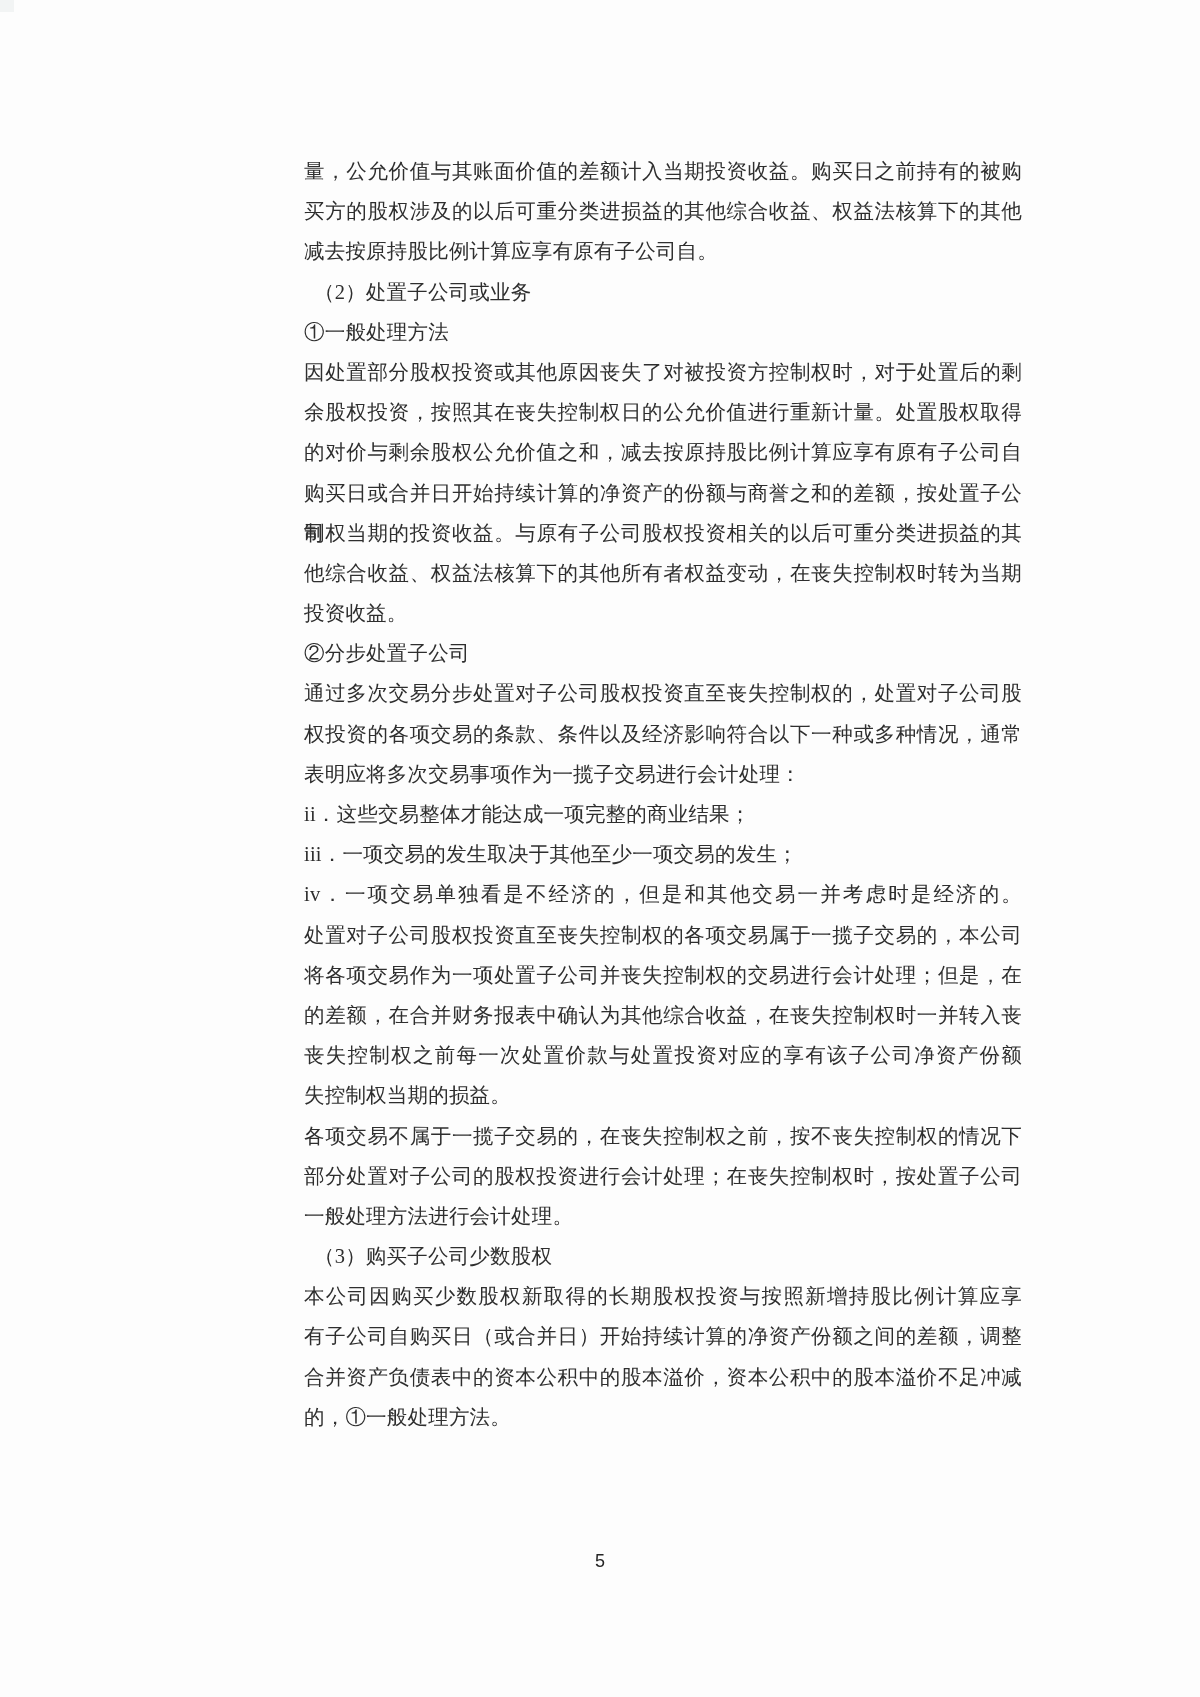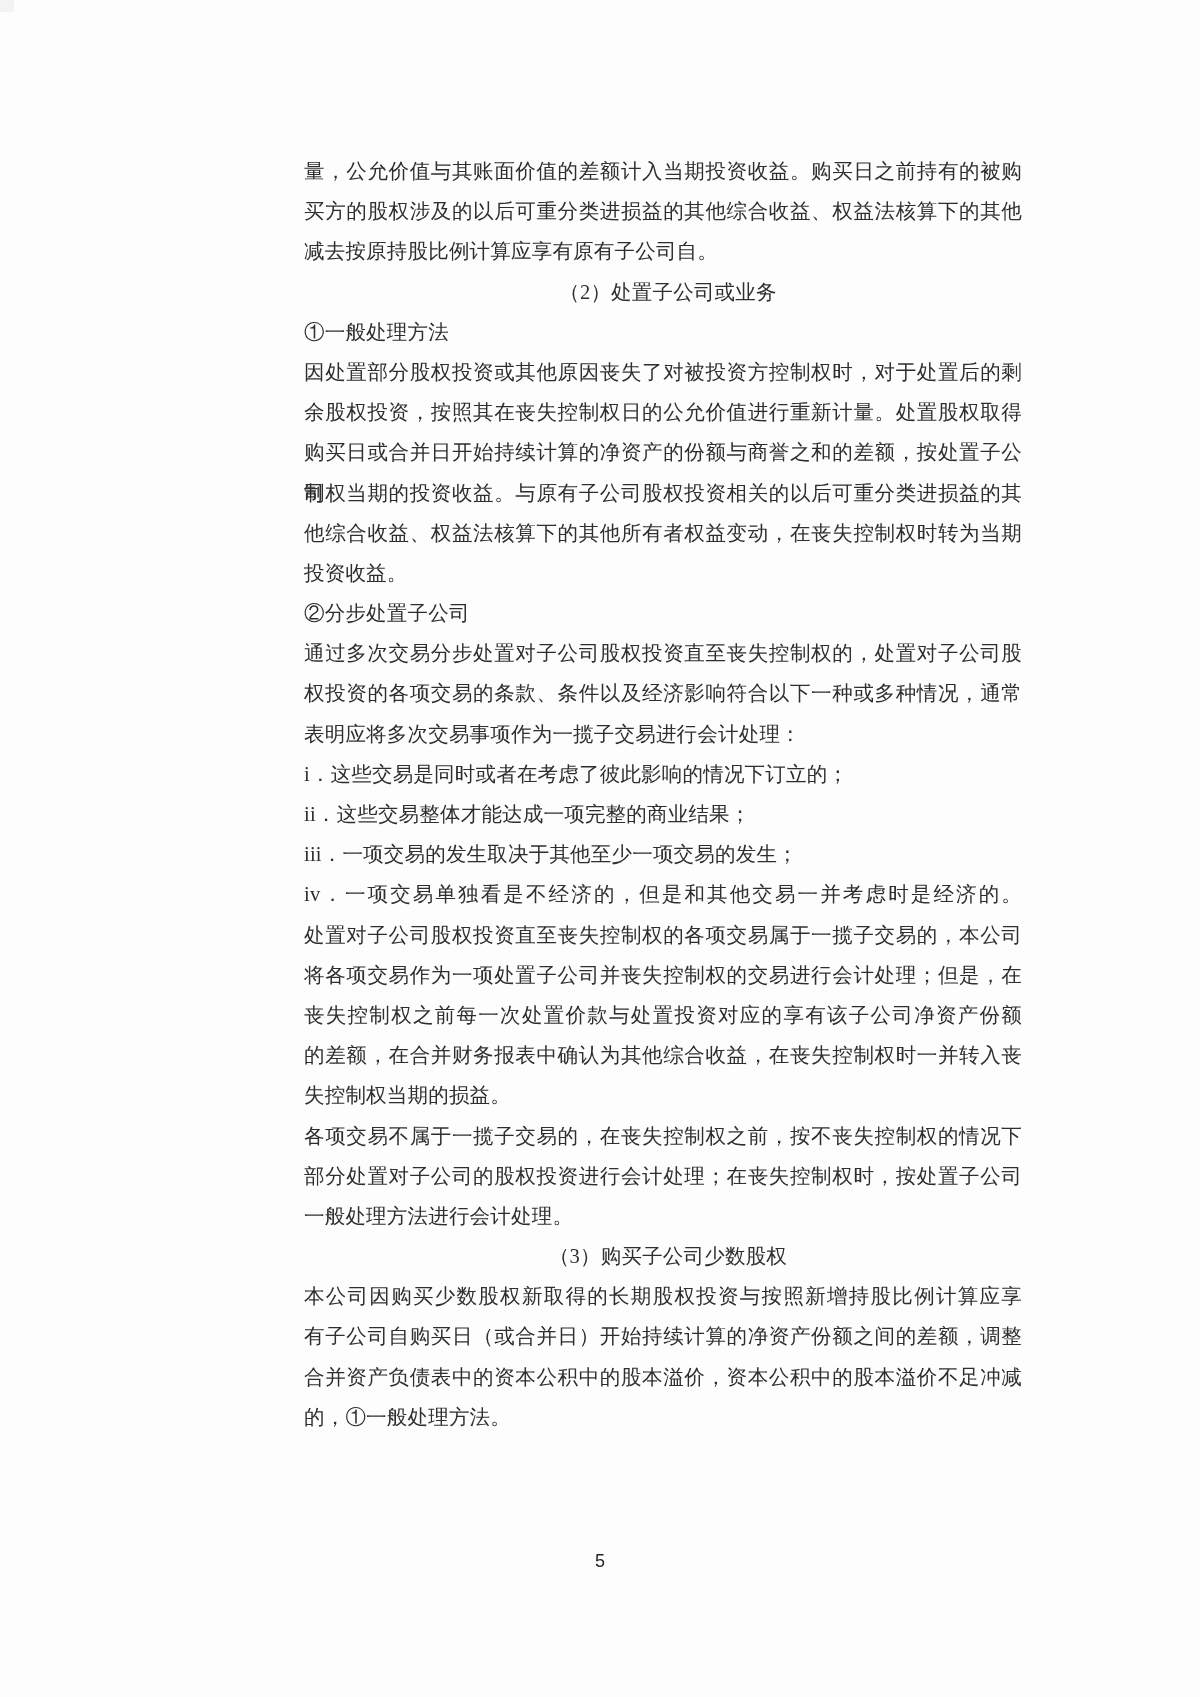--- a/index.html
+++ b/index.html
@@ -38,21 +38,20 @@
     white-space: nowrap;
   }
   .line.fill {
     white-space: normal;
     text-align: justify;
     text-align-last: justify;
     text-justify: inter-character;
   }
   .line.indent {
     padding-left: 10px;
-    text-align: center;
   }
   .page-number {
     position: absolute;
     top: 1548px;
     left: 0;
     width: 1200px;
     text-align: center;
     font-size: 18px;
     line-height: 26px;
     font-family: "Liberation Sans", "DejaVu Sans", sans-serif;
@@ -65,36 +64,36 @@
 <div class="page" style="background: rgb(253, 253, 253); color: rgb(46, 46, 46);">
   <div class="scan-artifact"></div>
   <div class="content" id="doc-lines">
       <div class="line fill">量，公允价值与其账面价值的差额计入当期投资收益。购买日之前持有的被购</div>
       <div class="line fill">买方的股权涉及的以后可重分类进损益的其他综合收益、权益法核算下的其他</div>
       <div class="line">减去按原持股比例计算应享有原有子公司自。</div>
       <div class="line indent">（2）处置子公司或业务</div>
       <div class="line">①一般处理方法</div>
       <div class="line fill">因处置部分股权投资或其他原因丧失了对被投资方控制权时，对于处置后的剩</div>
       <div class="line fill">余股权投资，按照其在丧失控制权日的公允价值进行重新计量。处置股权取得</div>
+      <div class="line fill">的对价与剩余股权公允价值之和，减去按原持股比例计算应享有原有子公司自</div>
       <div class="line fill">购买日或合并日开始持续计算的净资产的份额与商誉之和的差额，按处置子公司</div>
       <div class="line fill">制权当期的投资收益。与原有子公司股权投资相关的以后可重分类进损益的其</div>
       <div class="line fill">他综合收益、权益法核算下的其他所有者权益变动，在丧失控制权时转为当期</div>
       <div class="line">投资收益。</div>
       <div class="line">②分步处置子公司</div>
       <div class="line fill">通过多次交易分步处置对子公司股权投资直至丧失控制权的，处置对子公司股</div>
       <div class="line fill">权投资的各项交易的条款、条件以及经济影响符合以下一种或多种情况，通常</div>
       <div class="line">表明应将多次交易事项作为一揽子交易进行会计处理：</div>
-      <div class="line">i．这些交易是同时或者在考虑了彼此影响的情况下订立的；</div>
       <div class="line">ii．这些交易整体才能达成一项完整的商业结果；</div>
       <div class="line">iii．一项交易的发生取决于其他至少一项交易的发生；</div>
       <div class="line fill">iv．一项交易单独看是不经济的，但是和其他交易一并考虑时是经济的。</div>
       <div class="line fill">处置对子公司股权投资直至丧失控制权的各项交易属于一揽子交易的，本公司</div>
       <div class="line fill">将各项交易作为一项处置子公司并丧失控制权的交易进行会计处理；但是，在</div>
+      <div class="line fill">的差额，在合并财务报表中确认为其他综合收益，在丧失控制权时一并转入丧</div>
       <div class="line fill">丧失控制权之前每一次处置价款与处置投资对应的享有该子公司净资产份额</div>
-      <div class="line fill">的差额，在合并财务报表中确认为其他综合收益，在丧失控制权时一并转入丧</div>
       <div class="line">失控制权当期的损益。</div>
       <div class="line fill">各项交易不属于一揽子交易的，在丧失控制权之前，按不丧失控制权的情况下</div>
       <div class="line fill">部分处置对子公司的股权投资进行会计处理；在丧失控制权时，按处置子公司</div>
       <div class="line">一般处理方法进行会计处理。</div>
       <div class="line indent">（3）购买子公司少数股权</div>
       <div class="line fill">本公司因购买少数股权新取得的长期股权投资与按照新增持股比例计算应享</div>
       <div class="line fill">有子公司自购买日（或合并日）开始持续计算的净资产份额之间的差额，调整</div>
       <div class="line fill">合并资产负债表中的资本公积中的股本溢价，资本公积中的股本溢价不足冲减</div>
       <div class="line">的，①一般处理方法。</div>
     </div>

